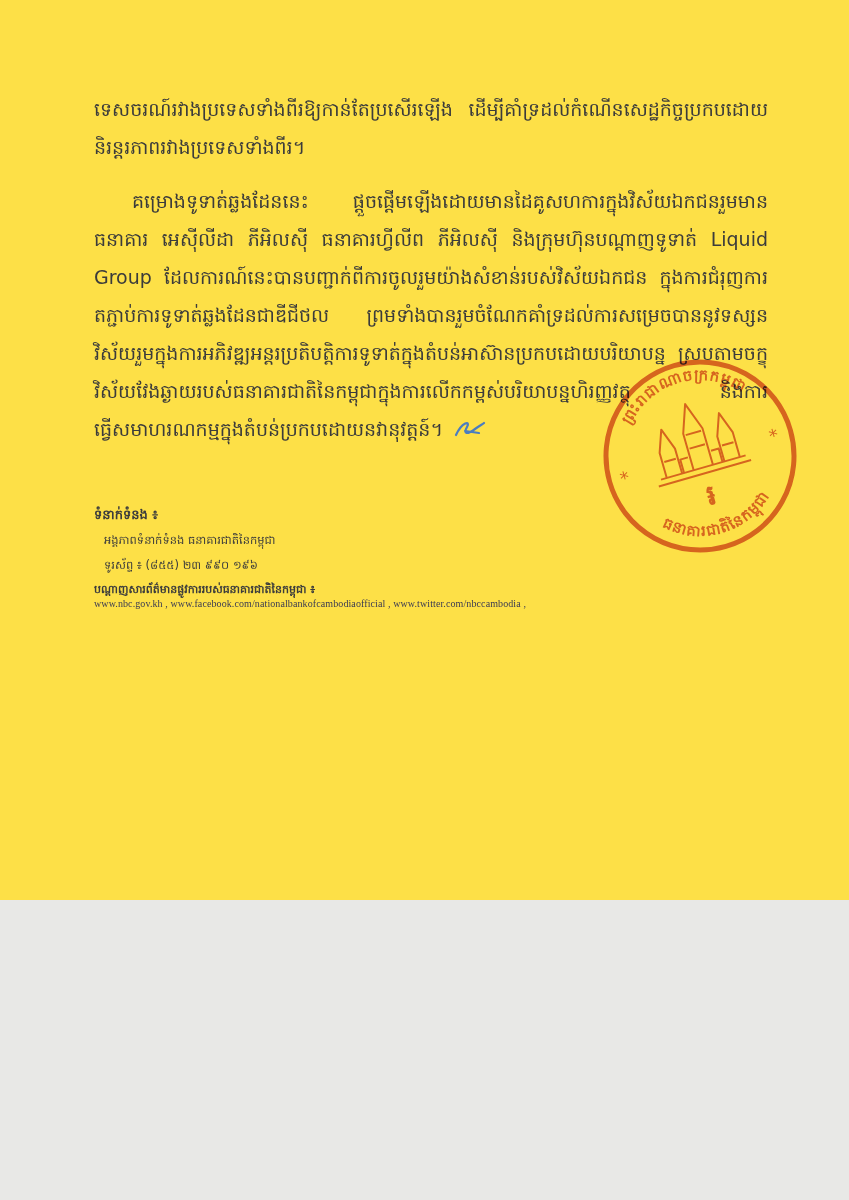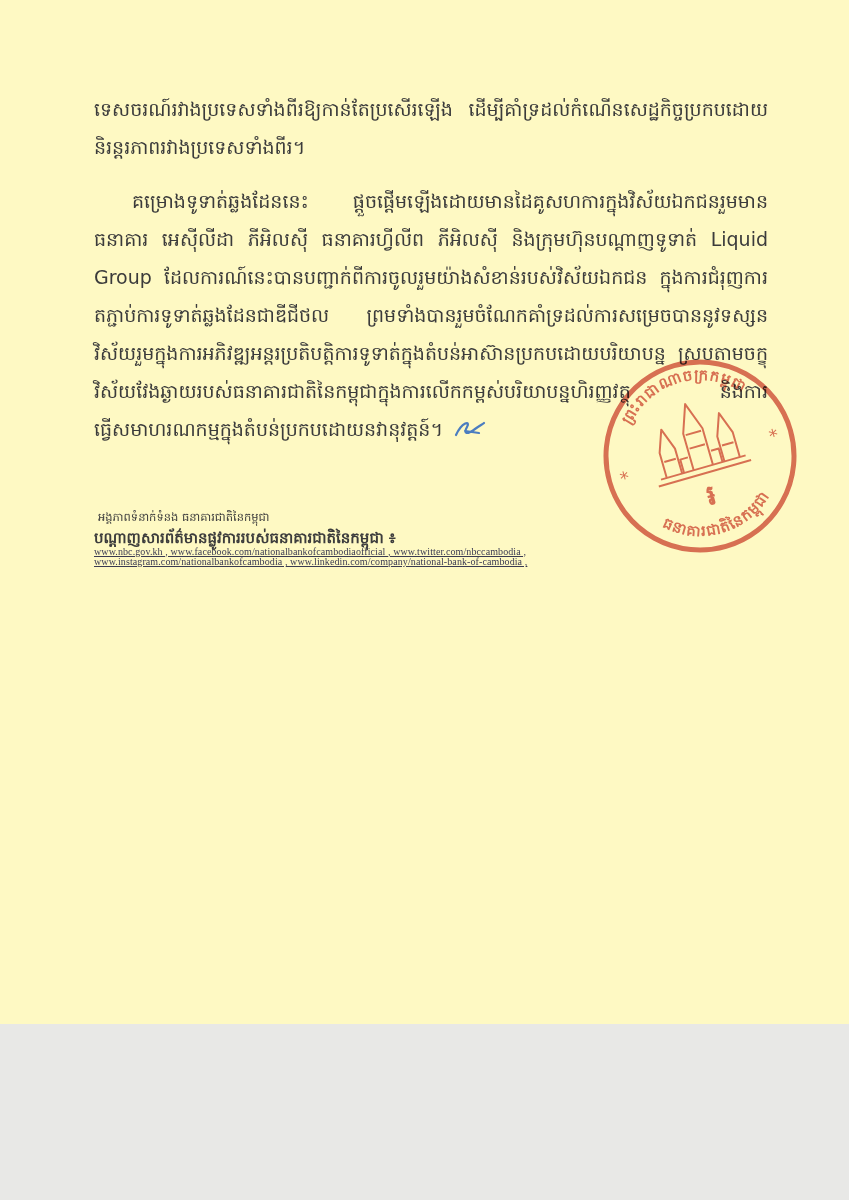--- a/index.html
+++ b/index.html
@@ -1,18 +1,18 @@
 <!DOCTYPE html>
 <html style="--color-text: #3b3b3b; --color-stamp: #d0544a; --color-signature: #4b7dc0; --color-link: #3a3a52;"><head>
 <meta charset="utf-8">
 <style>
   html,body{margin:0;padding:0;background:#e8e8e6;}
   .page{
-    position:relative;width:849px;height:1024px;margin:0 auto;
-    background:#fef9c3;overflow:hidden;
+    position:relative;width:849px;height:900px;margin:0 auto;
+    background:#fde047;overflow:hidden;
     font-family:"DejaVu Sans",sans-serif;
     color:var(--color-text,#3b3b3b);
   }
   
   .body-text{
     position:absolute;left:94px;top:90px;width:674px;
     font-size:19px;line-height:38px;text-align:justify;
     color:var(--color-text,#3b3b3b);
   }
   .para{margin:0 0 4px 0;}
@@ -24,27 +24,27 @@
     transform:rotate(-16deg);opacity:.82;mix-blend-mode:multiply;
     color:var(--color-stamp,#d0544a);
   }
   .stamp svg{width:100%;height:100%;}
   
   .footer{
     position:absolute;left:94px;top:506px;width:580px;
     color:#3c3c3c;
   }
   .contact-heading{font-size:13px;font-weight:bold;line-height:17px;margin:0;}
-  .contact-line{font-size:11.5px;line-height:14.5px;margin:4px;}
+  .contact-line{font-size:11.5px;line-height:14.5px;margin:10px;}
   .email-link{color:#34344f;text-decoration:underline;cursor:pointer;}
-  .media-heading{font-size:15px;font-weight:bold;line-height:16px;margin:5px 0 1px 0;}
+  .media-heading{font-size:11px;font-weight:bold;line-height:16px;margin:5px 0 1px 0;}
   .link-line{
     font-family:"Liberation Serif",serif;
     font-size:10px;line-height:10.5px;margin:0;
-    color:var(--color-link,#3a3a52);text-decoration:underline;cursor:pointer;
+    color:var(--color-link,#3a3a52);cursor:pointer;
     letter-spacing:.1px;
   }
   
   .page-number{
     position:absolute;left:0;right:0;top:1106px;text-align:center;
     font-size:15px;color:#4a4a4a;
   }
 </style>
 </head>
 <body>
@@ -85,21 +85,22 @@
         <path d="M122,112 V86 L130,64 L138,86 V112"></path>
         <path d="M90,112 V74 L100,46 L110,74 V112"></path>
         <path d="M64,96 H76 M124,96 H136 M92,90 H108 M92,76 H108"></path>
         <path d="M80,112 V98 H88 M120,112 V98 H112"></path>
       </g>
       <text x="100" y="150" font-size="28" font-weight="bold" text-anchor="middle" fill="currentColor">៛</text>
     </svg>
   </div>
 
   <div class="footer">
+    <p class="contact-heading">ទំនាក់ទំនង ៖</p>
     <p class="contact-line">អង្គភាពទំនាក់ទំនង ធនាគារជាតិនៃកម្ពុជា</p>
+    <p class="contact-line"><span>ទូរស័ព្ទ ៖ </span><span>(៨៥៥) ២៣ ៩៩០ ១៩៦</span></p>
     <p class="media-heading">បណ្តាញសារព័ត៌មានផ្លូវការរបស់ធនាគារជាតិនៃកម្ពុជា ៖</p>
     <p class="link-line">www.nbc.gov.kh , www.facebook.com/nationalbankofcambodiaofficial , www.twitter.com/nbccambodia ,</p>
-    <p class="link-line">www.instagram.com/nationalbankofcambodia , www.linkedin.com/company/national-bank-of-cambodia ,</p>
   </div>
 
   <div class="page-number">២</div>
 
 </div>
 
 </body></html>

